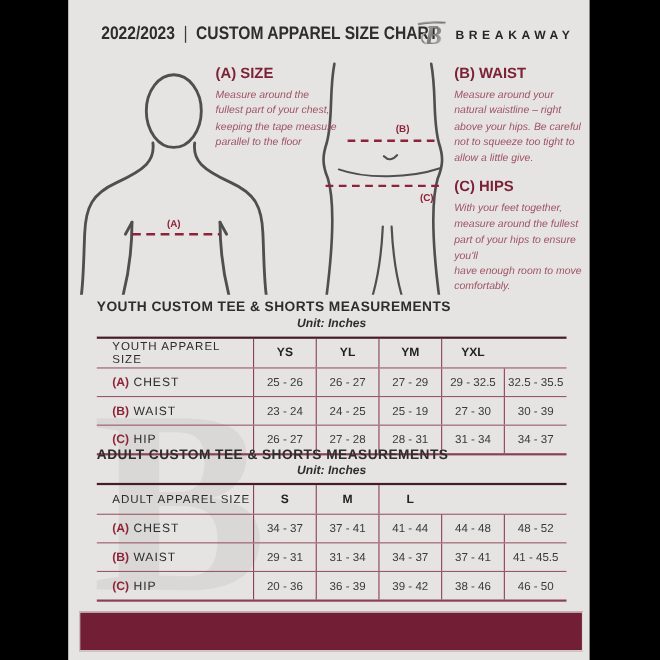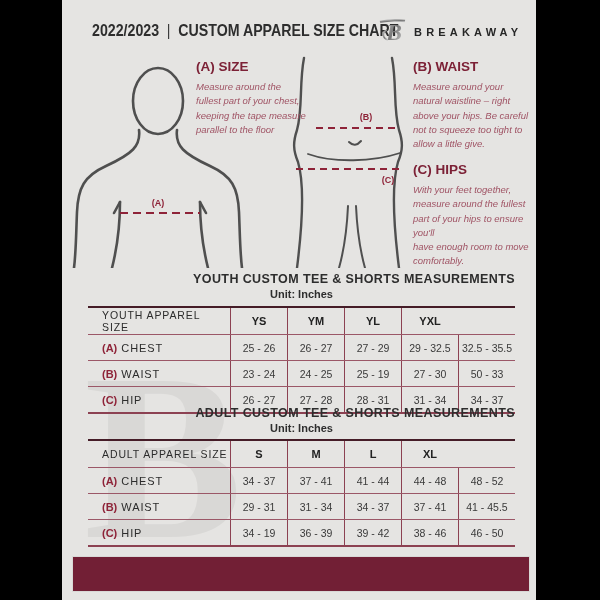--- a/index.html
+++ b/index.html
@@ -21,23 +21,23 @@
   .hdr-logo{left:316px;top:14px;z-index:1;}
   .hdr-brand{left:352px;top:26px;font-size:11px;font-weight:bold;letter-spacing:4.2px;
              color:#262626;z-index:1;white-space:nowrap;}
 
   
   .ins-head{font-size:13.5px;font-weight:bold;color:#7c2136;z-index:1;white-space:nowrap;}
   .ins-body{font-size:9.5px;font-style:italic;font-weight:500;line-height:1.5;
             color:#a05465;z-index:1;white-space:pre-line;}
 
   
-  .sec-title{left:26px;width:427px;text-align:right;font-size:12.5px;font-weight:bold;
+  .sec-title{left:26px;width:427px;text-align:left;font-size:12.5px;font-weight:bold;
              letter-spacing:.4px;color:#2d2d2d;z-index:1;}
-  .sec-unit{left:26px;width:427px;text-align:center;font-size:11px;
+  .sec-unit{left:26px;width:427px;text-align:center;font-size:11px;font-style:italic;
             font-weight:bold;color:#2e2e2e;z-index:1;}
 
   
   .stable{left:26px;width:427px;border-top:2px solid #451c27;border-bottom:2px solid #8c4152;z-index:1;}
   .t-row{display:grid;grid-template-columns:142px 57px 57px 57px 57px 57px;height:25px;
          border-bottom:1px solid #9b5767;}
   .t-row.t-head{height:26px;}
   .t-row:last-child{border-bottom:none;}
   .t-cell{display:flex;align-items:center;justify-content:center;font-size:10.5px;color:#3a3a3a;}
   .t-cell:not(:first-child){border-left:1px solid #8c4152;}
@@ -123,22 +123,22 @@
 
     <div class="abs sec-title" style="top:272px">YOUTH CUSTOM TEE &amp; SHORTS MEASUREMENTS</div>
     <div class="abs sec-unit" style="top:288px">Unit: Inches</div>
 
     <div class="abs stable" style="top:306px">
       <div class="t-row t-head">
         <div class="t-cell t-first">
             <span>YOUTH APPAREL SIZE</span>
           </div>
         <div class="t-cell">YS</div>
+        <div class="t-cell">YL</div>
         <div class="t-cell">YM</div>
-        <div class="t-cell">YL</div>
         <div class="t-cell">YXL</div>
       </div>
       <div class="t-row">
         <div class="t-cell t-first">
           <span class="k">(A)</span>
           <span class="lbl">CHEST</span>
         </div>
         <div class="t-cell">25 - 26</div>
         <div class="t-cell">26 - 27</div>
         <div class="t-cell">27 - 29</div>
@@ -147,21 +147,21 @@
       </div>
       <div class="t-row">
         <div class="t-cell t-first">
           <span class="k">(B)</span>
           <span class="lbl">WAIST</span>
         </div>
         <div class="t-cell">23 - 24</div>
         <div class="t-cell">24 - 25</div>
         <div class="t-cell">25 - 19</div>
         <div class="t-cell">27 - 30</div>
-        <div class="t-cell">50 - 33</div>
+        <div class="t-cell">30 - 39</div>
       </div>
       <div class="t-row">
         <div class="t-cell t-first">
           <span class="k">(C)</span>
           <span class="lbl">HIP</span>
         </div>
         <div class="t-cell">26 - 27</div>
         <div class="t-cell">27 - 28</div>
         <div class="t-cell">28 - 31</div>
         <div class="t-cell">31 - 34</div>
@@ -173,21 +173,20 @@
     <div class="abs sec-unit" style="top:422px">Unit: Inches</div>
 
     <div class="abs stable" style="top:439px">
       <div class="t-row t-head">
         <div class="t-cell t-first">
             <span>ADULT APPAREL SIZE</span>
           </div>
         <div class="t-cell">S</div>
         <div class="t-cell">M</div>
         <div class="t-cell">L</div>
-        <div class="t-cell">XL</div>
       </div>
       <div class="t-row">
         <div class="t-cell t-first">
           <span class="k">(A)</span>
           <span class="lbl">CHEST</span>
         </div>
         <div class="t-cell">34 - 37</div>
         <div class="t-cell">37 - 41</div>
         <div class="t-cell">41 - 44</div>
         <div class="t-cell">44 - 48</div>
@@ -202,21 +201,21 @@
         <div class="t-cell">31 - 34</div>
         <div class="t-cell">34 - 37</div>
         <div class="t-cell">37 - 41</div>
         <div class="t-cell">41 - 45.5</div>
       </div>
       <div class="t-row">
         <div class="t-cell t-first">
           <span class="k">(C)</span>
           <span class="lbl">HIP</span>
         </div>
-        <div class="t-cell">34 - 19</div>
+        <div class="t-cell">20 - 36</div>
         <div class="t-cell">36 - 39</div>
         <div class="t-cell">39 - 42</div>
         <div class="t-cell">38 - 46</div>
         <div class="t-cell">46 - 50</div>
       </div>
     </div>
 
     <div class="abs footer-bar"></div>
 
   </div>

